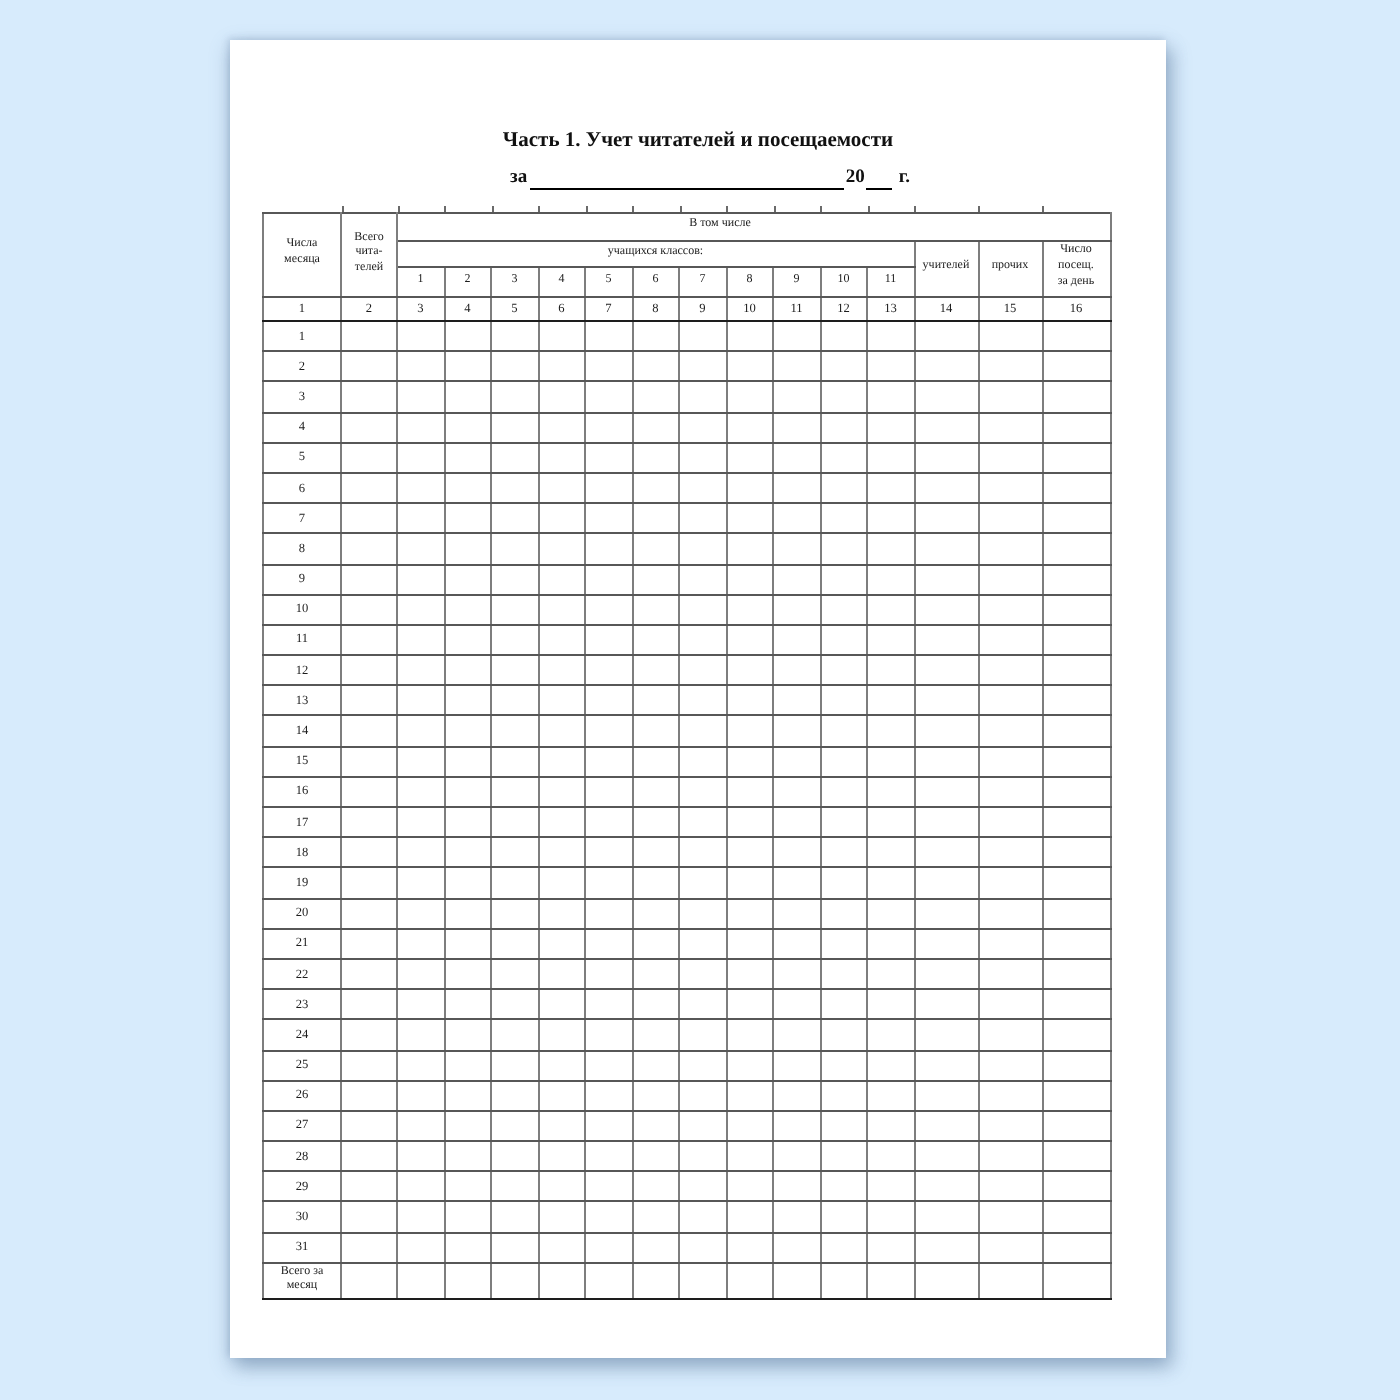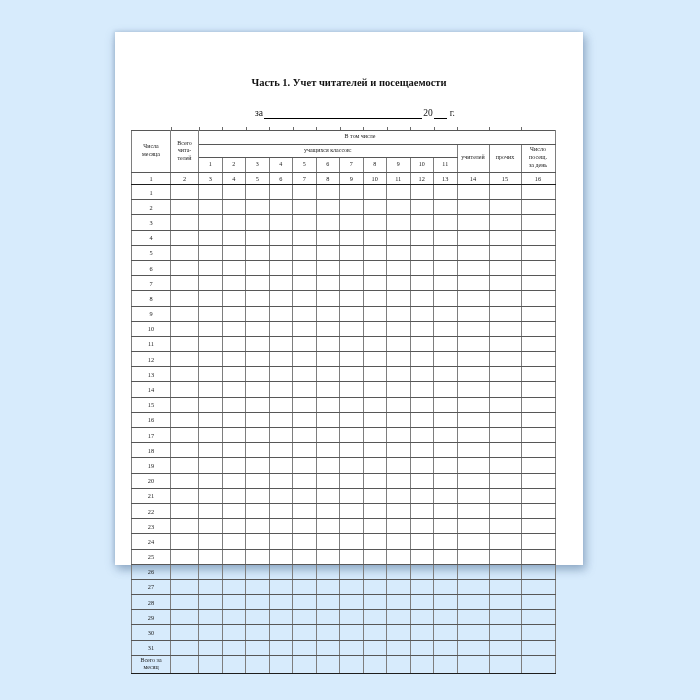--- a/index.html
+++ b/index.html
@@ -2,32 +2,32 @@
 <html><head>
 <meta charset="utf-8">
 <style>
   html,body{margin:0;padding:0;}
   body{
     width:700px;height:700px;position:relative;overflow:hidden;
     background:#d7ebfc;
     font-family:"Liberation Serif","DejaVu Serif",serif;
   }
   .page{
-    position:absolute;left:115px;top:32px;width:468px;height:533px;
+    position:absolute;left:115px;top:20px;width:468px;height:659px;
     background:#ffffff;
     box-shadow:0 3px 9px rgba(100,130,165,.45), 4px 5px 8px rgba(105,135,170,.35), -1px -1px 3px rgba(120,145,175,.25);
   }
   .title{
     margin:44px 0 0;text-align:center;
     font-weight:bold;font-size:10.5px;line-height:13px;color:#111;
   }
   .subtitle{
     display:flex;align-items:flex-end;
-    width:200px;margin:18px 0 0 140px;
-    font-weight:normal;font-size:9.5px;line-height:12px;color:#111;
+    width:200px;margin:6px 0 0 140px;
+    font-weight:bold;font-size:9.5px;line-height:12px;color:#111;
   }
   .blank-long{flex:1;border-bottom:1.2px solid #000;height:10px;margin:0 1px;}
   .blank-short{width:13px;border-bottom:1.2px solid #000;height:10px;margin:0 1px;}
   .suffix{margin-left:2px;}
   .table-zone{position:relative;margin:11px 0 0 16px;width:428px;}
   .ticks{position:absolute;left:0;top:-3.5px;width:100%;height:3.5px;}
   .tick{position:absolute;top:0;width:1px;height:3.5px;background:#6a6a6a;}
   table{border-collapse:collapse;table-layout:fixed;border:1.6px solid #1d1d1d;}
   th,td{
     border:1px solid;border-color:#575757 #7e7e7e;

